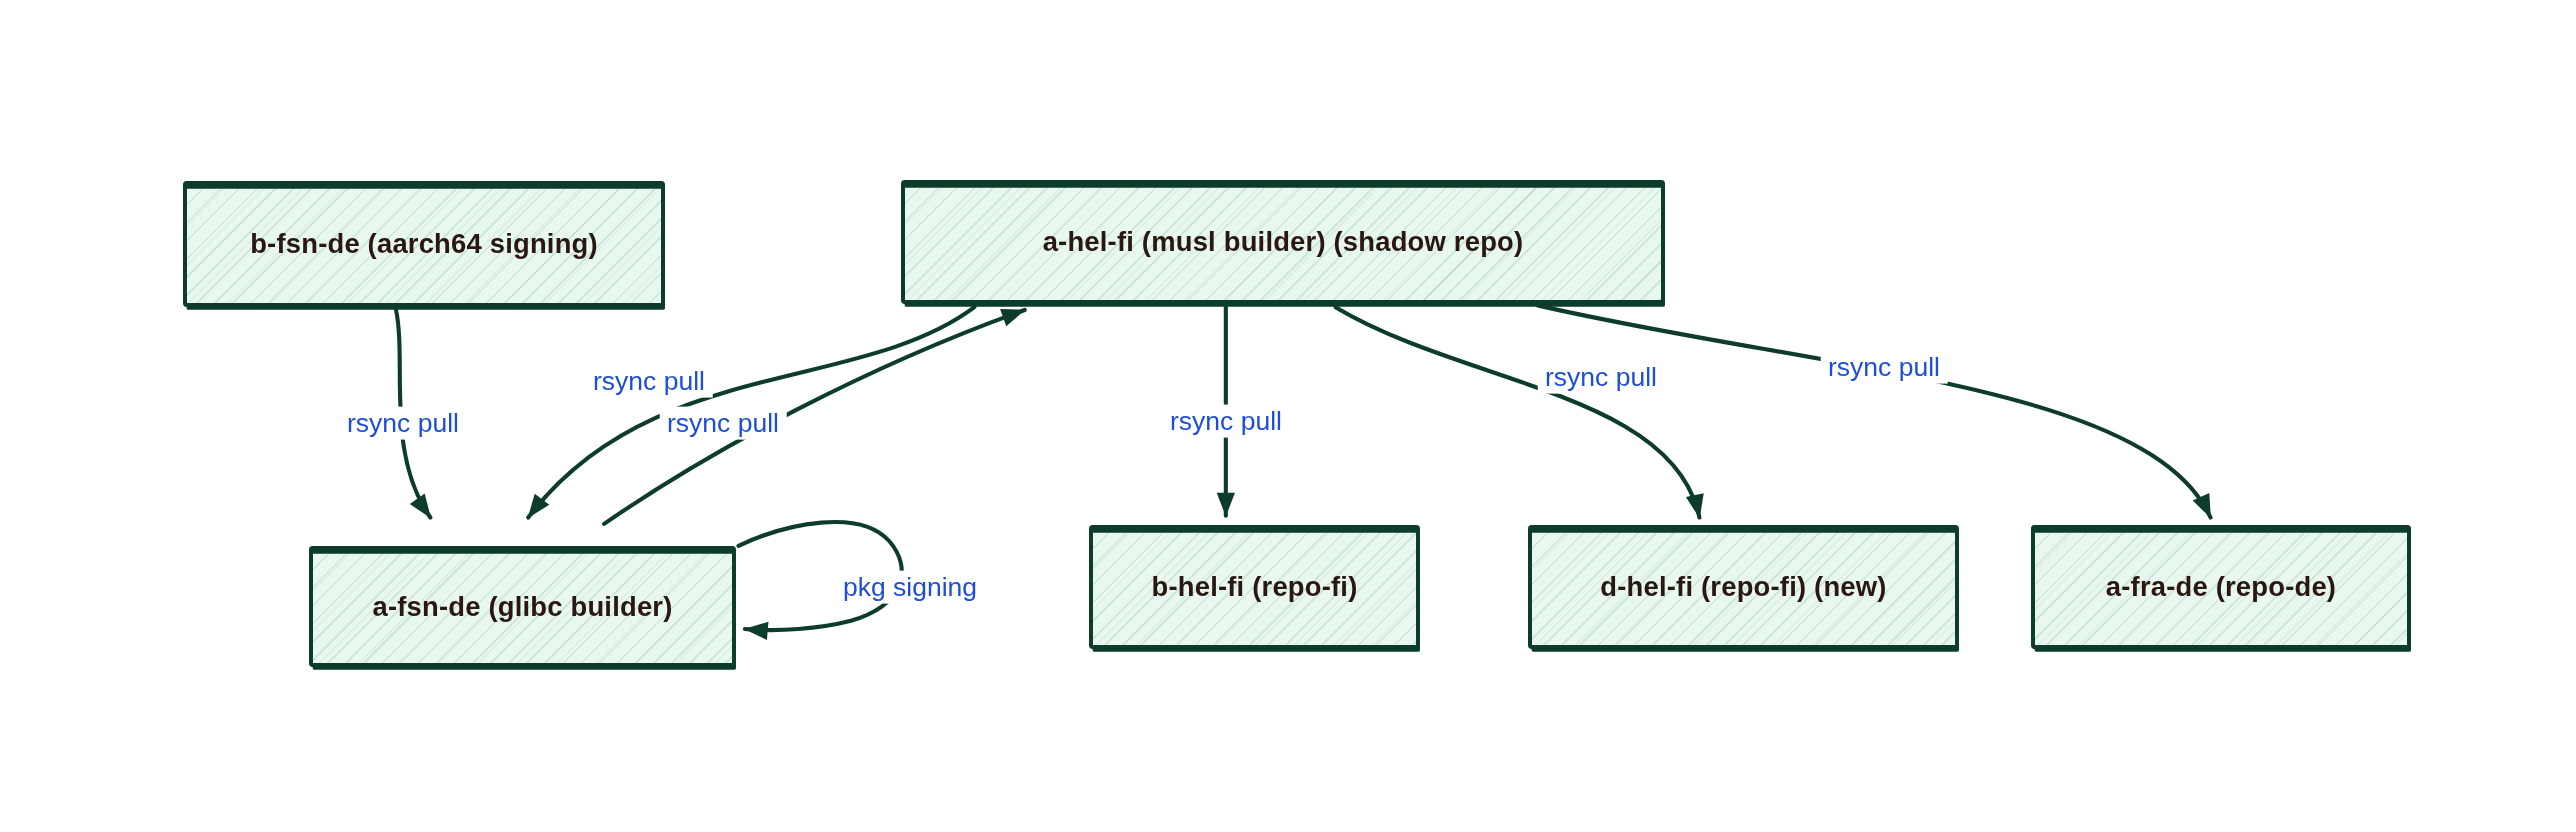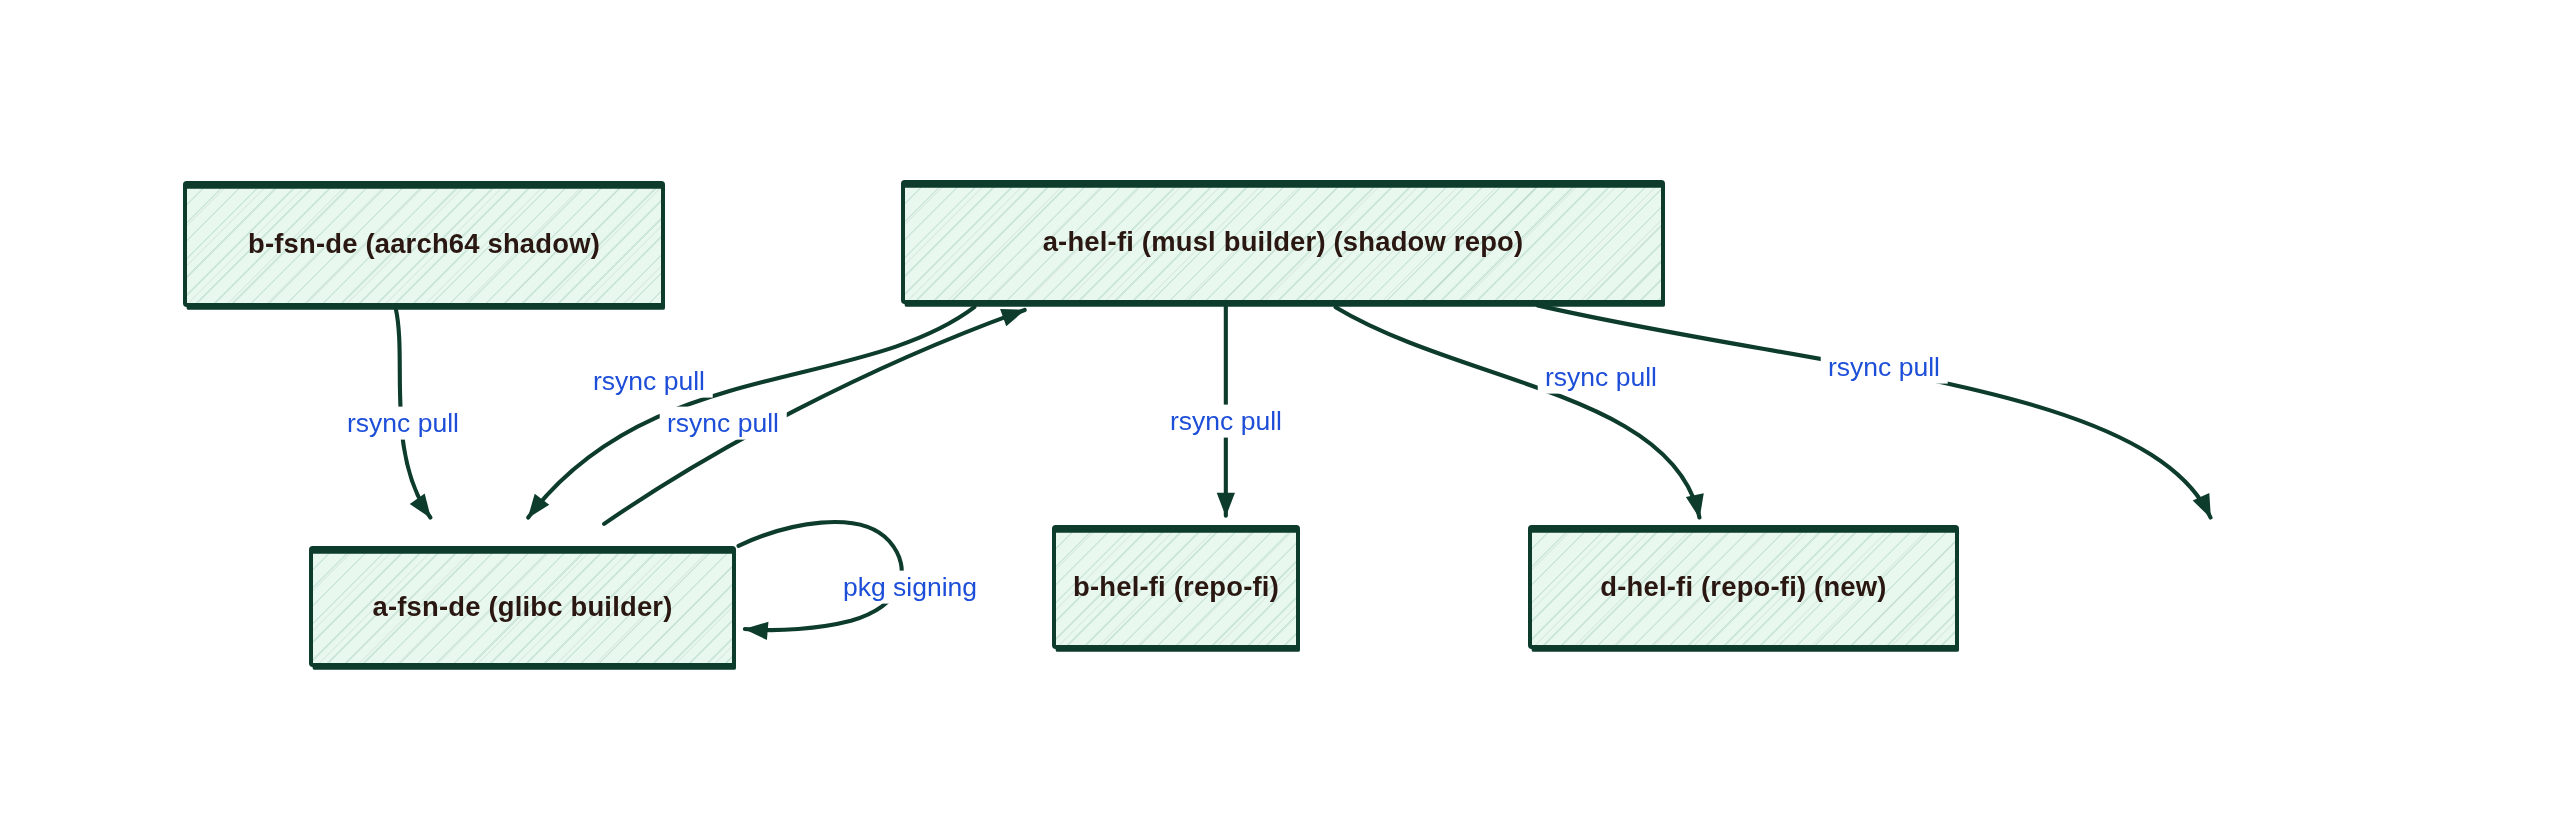--- a/index.html
+++ b/index.html
@@ -47,39 +47,42 @@
     color:#1d4ed8;
     white-space:nowrap;
   }
 </style>
 </head>
 <body>
 
 <div class="canvas">
 
   <div class="node" style="left:183px;top:181px;width:482px;height:126px;">
-    <span>b-fsn-de (aarch64 shadow)</span>
+    <span>b-fsn-de (aarch64 signing)</span>
   </div>
 
   <div class="node" style="left:901px;top:180px;width:764px;height:124px;">
     <span>a-hel-fi (musl builder) (shadow repo)</span>
   </div>
 
   <div class="node" style="left:309px;top:525px;width:427px;height:121px;margin-top:21px;">
     <span>a-fsn-de (glibc builder)</span>
   </div>
 
-  <div class="node" style="left:1052px;top:525px;width:248px;height:124px;">
+  <div class="node" style="left:1089px;top:525px;width:331px;height:124px;">
     <span>b-hel-fi (repo-fi)</span>
   </div>
 
   <div class="node" style="left:1528px;top:525px;width:431px;height:124px;">
     <span>d-hel-fi (repo-fi) (new)</span>
   </div>
 
+  <div class="node" style="left:2031px;top:525px;width:380px;height:124px;">
+    <span>a-fra-de (repo-de)</span>
+  </div>
 
   <svg class="edges" width="2576" height="832" viewBox="0 0 2816 910">
     <defs>
       <marker id="arrow" viewBox="0 0 30 24" markerWidth="30" markerHeight="24" refX="27" refY="12" orient="auto" markerUnits="userSpaceOnUse">
         <path d="M2,2 L28,12 L2,22 Z" fill="#0d3c2d"></path>
       </marker>
     </defs>
 
     <path class="edge" d="M 432 337 C 445 395 420 495 470 566" marker-end="url(#arrow)"></path>
 

